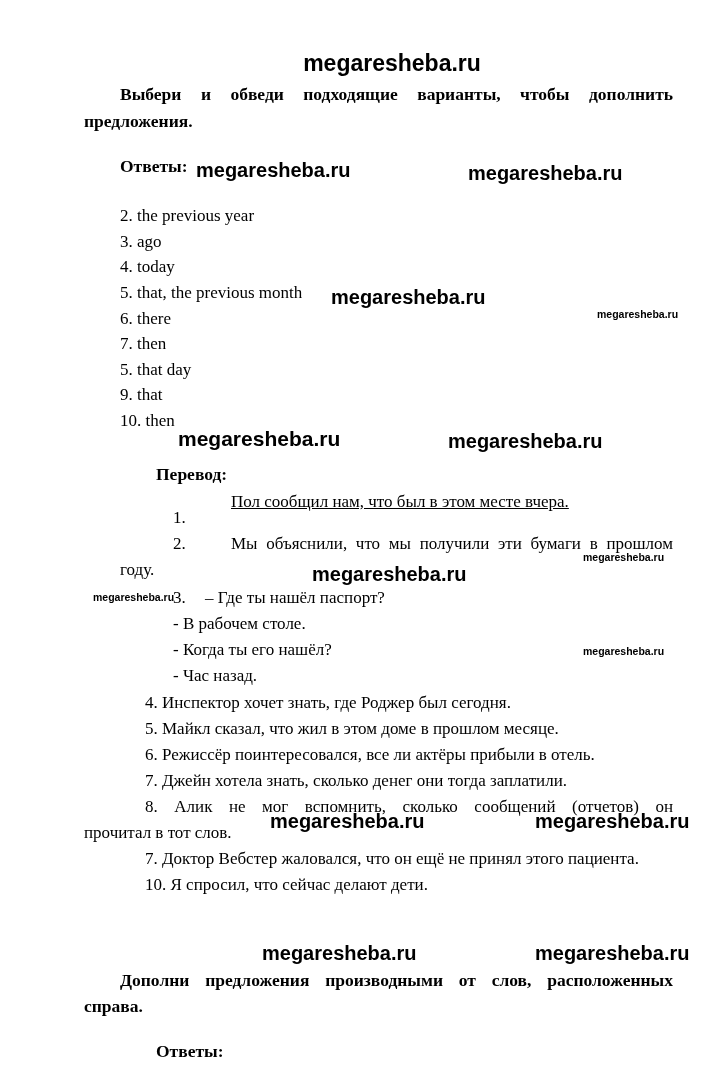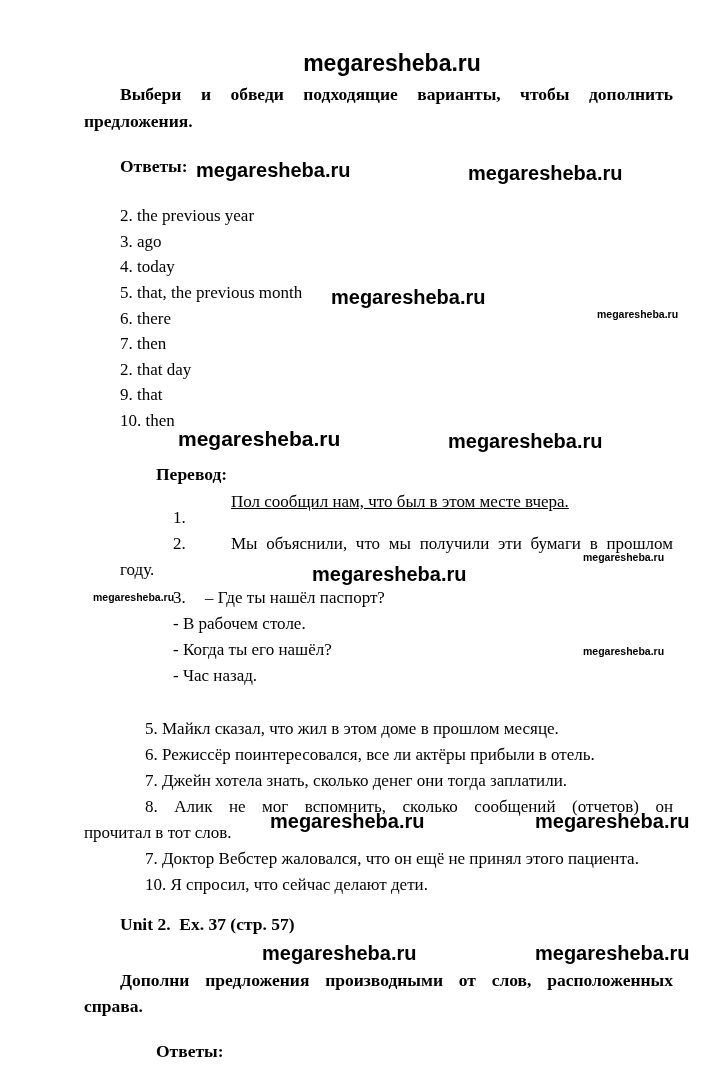--- a/index.html
+++ b/index.html
@@ -37,21 +37,21 @@
   <div class="abs head" style="left:72px; top:108px;">Ответы:</div>
   <div class="abs wm wm-md" style="left:148px; top:110px;">megaresheba.ru</div>
   <div class="abs wm wm-md" style="left:420px; top:113px;">megaresheba.ru</div>
 
   <div class="abs body-text" style="left:72px; top:158px;">2. the previous year</div>
   <div class="abs body-text" style="left:72px; top:184px;">3. ago</div>
   <div class="abs body-text" style="left:72px; top:209px;">4. today</div>
   <div class="abs body-text" style="left:72px; top:235px;">5. that, the previous month</div>
   <div class="abs body-text" style="left:72px; top:261px;">6. there</div>
   <div class="abs body-text" style="left:72px; top:286px;">7. then</div>
-  <div class="abs body-text" style="left:72px; top:312px;">2. that day</div>
+  <div class="abs body-text" style="left:72px; top:312px;">5. that day</div>
   <div class="abs body-text" style="left:72px; top:337px;">9. that</div>
   <div class="abs body-text" style="left:72px; top:363px;">10. then</div>
 
   <div class="abs wm wm-md" style="left:283px; top:237px;">megaresheba.ru</div>
   <div class="abs wm wm-sm" style="left:549px; top:260px;">megaresheba.ru</div>
 
   <div class="abs wm wm-lg" style="left:130px; top:378px;">megaresheba.ru</div>
   <div class="abs wm wm-md" style="left:400px; top:381px;">megaresheba.ru</div>
 
   <div class="abs head" style="left:108px; top:416px;">Перевод:</div>
@@ -66,33 +66,33 @@
   <div class="abs wm wm-md" style="left:264px; top:514px;">megaresheba.ru</div>
 
   <div class="abs body-text" style="left:125px; top:540px;">3.</div>
   <div class="abs body-text" style="left:157px; top:540px;">– Где ты нашёл паспорт?</div>
   <div class="abs wm wm-sm" style="left:45px; top:543px;">megaresheba.ru</div>
   <div class="abs body-text" style="left:125px; top:566px;">- В рабочем столе.</div>
   <div class="abs body-text" style="left:125px; top:592px;">- Когда ты его нашёл?</div>
   <div class="abs wm wm-sm" style="left:535px; top:597px;">megaresheba.ru</div>
   <div class="abs body-text" style="left:125px; top:618px;">- Час назад.</div>
 
+  <div class="abs body-text" style="left:97px; top:645px;">4. Инспектор хочет знать, где Роджер был сегодня.</div>
   <div class="abs body-text" style="left:97px; top:671px;">5. Майкл сказал, что жил в этом доме в прошлом месяце.</div>
   <div class="abs body-text" style="left:97px; top:697px;">6. Режиссёр поинтересовался, все ли актёры прибыли в отель.</div>
   <div class="abs body-text" style="left:97px; top:723px;">7. Джейн хотела знать, сколько денег они тогда заплатили.</div>
 
   <div class="abs body-text stretch" style="left:97px; top:749px; width:560px;">8. Алик не мог вспомнить, сколько сообщений (отчетов) он</div>
   <div class="abs body-text" style="left:36px; top:775px;">прочитал в тот слов.</div>
   <div class="abs wm wm-md" style="left:222px; top:761px;">megaresheba.ru</div>
   <div class="abs wm wm-md" style="left:487px; top:761px;">megaresheba.ru</div>
 
   <div class="abs body-text" style="left:97px; top:801px;">7. Доктор Вебстер жаловался, что он ещё не принял этого пациента.</div>
   <div class="abs body-text" style="left:97px; top:827px;">10. Я спросил, что сейчас делают дети.</div>
 
-  <div class="abs head" style="left:72px; top:866px;">Unit 2.  Ex. 37 (стр. 57)</div>
 
   <div class="abs wm wm-md" style="left:214px; top:893px;">megaresheba.ru</div>
   <div class="abs wm wm-md" style="left:487px; top:893px;">megaresheba.ru</div>
 
   <div class="abs head stretch" style="left:72px; top:922px; width:585px;">Дополни предложения производными от слов, расположенных</div>
   <div class="abs head" style="left:36px; top:948px;">справа.</div>
 
   <div class="abs head" style="left:108px; top:993px;">Ответы:</div>
 
   <div class="abs footer-title" style="left:0px; top:1030px; width:720px; text-align:center;">Мегарешеба.ру</div>

